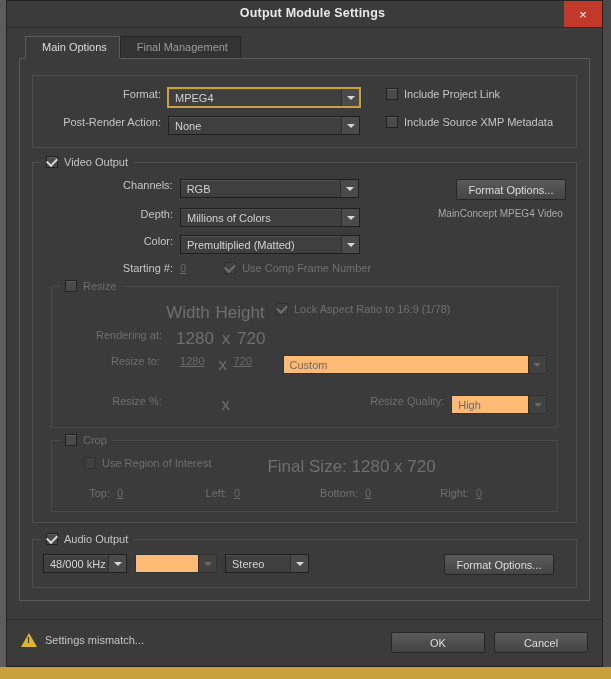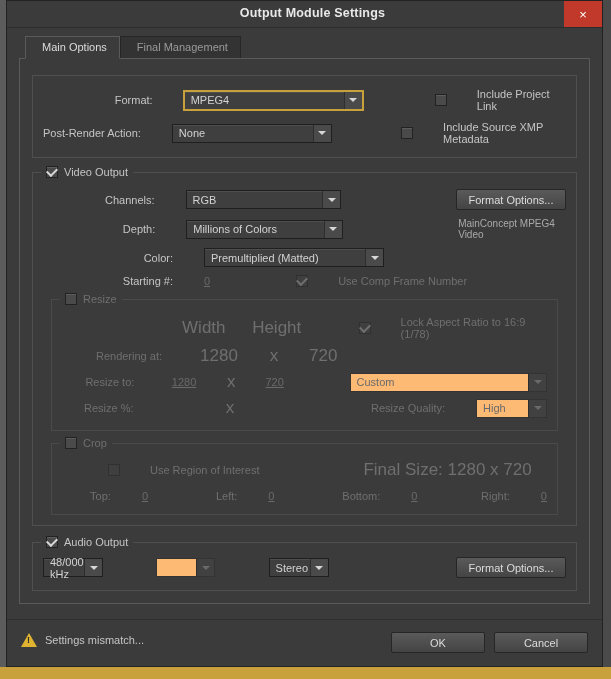--- a/index.html
+++ b/index.html
@@ -113,23 +113,22 @@
 
   .panel {
     border: 1px solid #5a5a5a;
     background: #3b3b3b;
     padding: 10px 12px 12px 12px;
     position: relative;
   }
 
   .row {
     display: flex;
-    align-items: center;
+    align-items: flex-start;
     margin-bottom: 8px;
-    gap: 24px;
   }
   .lbl {
     text-align: right;
     color: #c5c5c5;
     font-size: 11px;
     padding-right: 7px;
     white-space: nowrap;
   }
   .lbl.dim { color: #6f6f6f; }
 
@@ -232,20 +231,21 @@
 
   .btn {
     background: linear-gradient(#5a5a5a,#444);
     border: 1px solid #262626;
     color: #dcdcdc;
     font-size: 11px;
     height: 21px;
     padding: 0 10px;
     cursor: pointer;
     border-radius: 2px;
+    margin-left: 19px;
   }
   .btn.wide { min-width: 110px; }
 
   .underline-val {
     color: #8c8c8c;
     text-decoration: underline;
     font-size: 11px;
     cursor: pointer;
   }
   .underline-val.dim { color: #6a6a6a; }
@@ -429,21 +429,21 @@
               <div class="cb-label dim">Lock Aspect Ratio to  16:9 (1/78)</div>
             </div>
 
             <div class="row" style="margin-bottom:6px;">
               <div class="lbl dim" style="width:100px;">Rendering at:</div>
               <div class="plain-dim" style="width:52px;text-align:center;">1280</div>
               <div class="plain-dim" style="width:10px;text-align:center;">x</div>
               <div class="plain-dim" style="width:42px;text-align:left;padding-left:6px;">720</div>
             </div>
 
-            <div class="row" style="margin-bottom:6px;">
+            <div class="row" style="margin-bottom:20px;">
               <div class="lbl dim" style="width:100px;">Resize to:</div>
               <div class="underline-val dim" style="width:52px;text-align:center;">1280</div>
               <div class="plain-dim" style="width:10px;text-align:center;">x</div>
               <div class="underline-val dim" style="width:42px;text-align:left;padding-left:6px;">720</div>
               <div style="width:8px;"></div>
               <div class="select disabled" style="width:270px;">
                 <span>Custom</span>
                 <span class="arrow">
                     <i></i>
                   </span>

